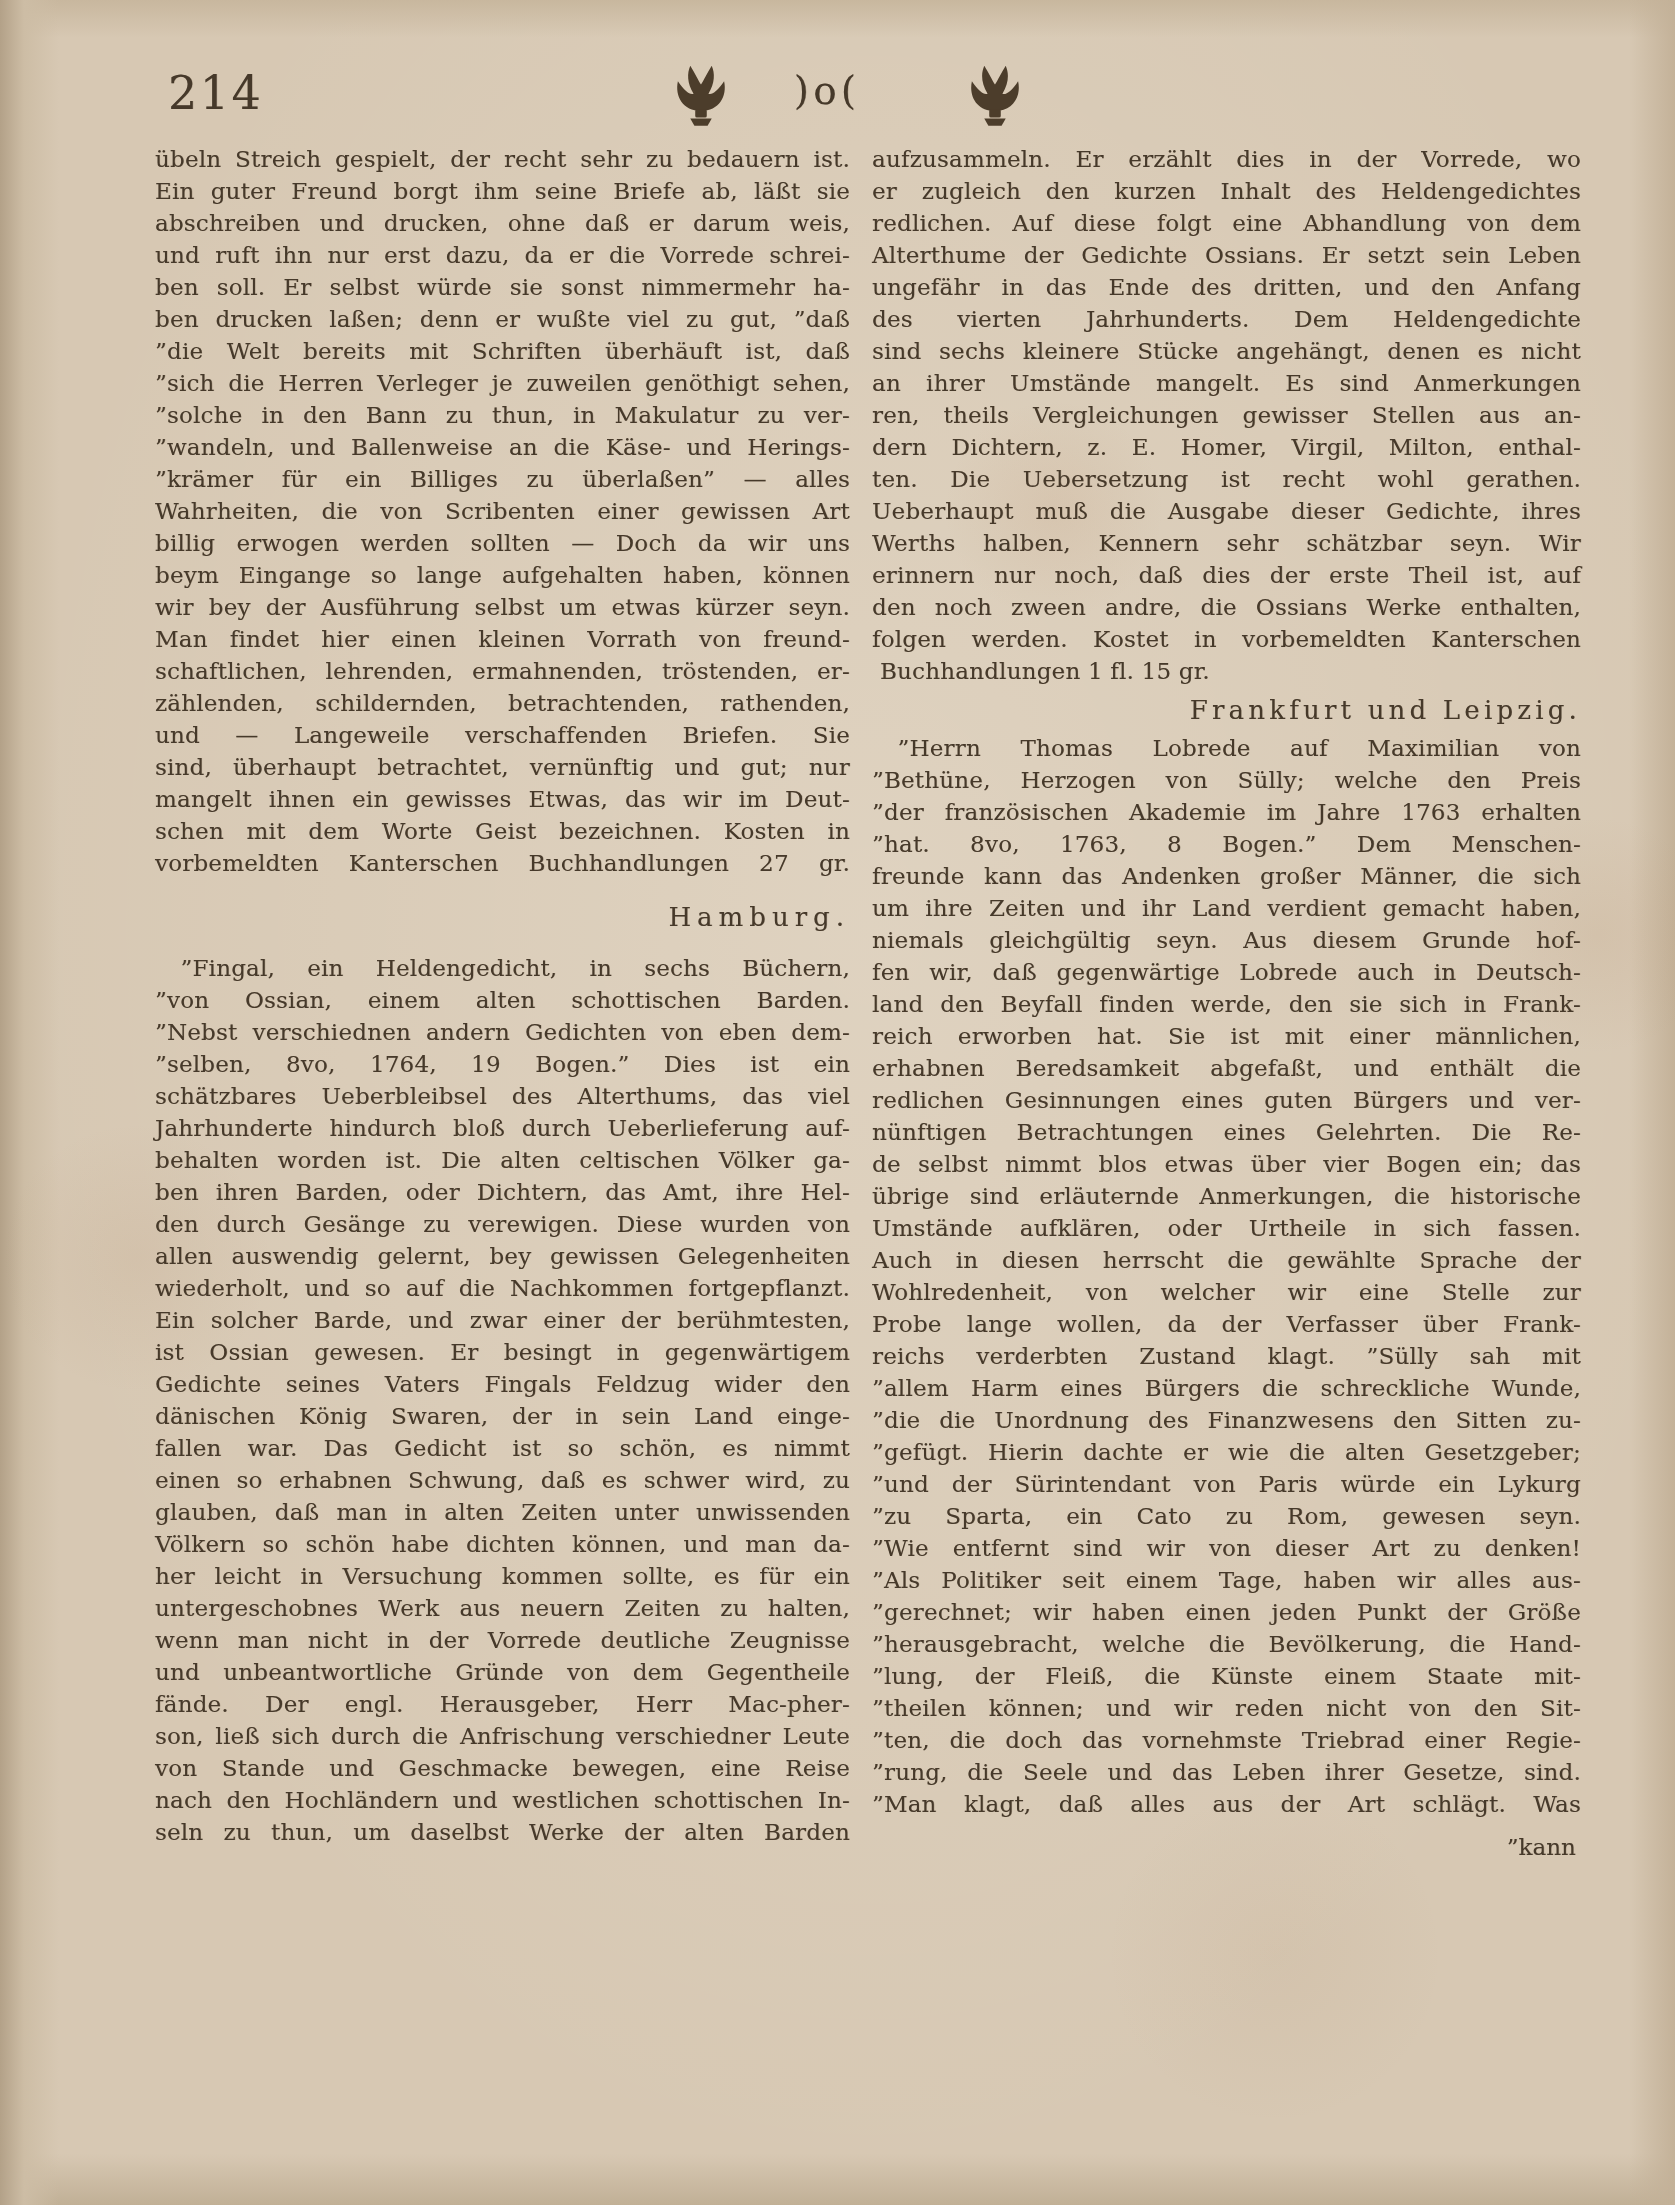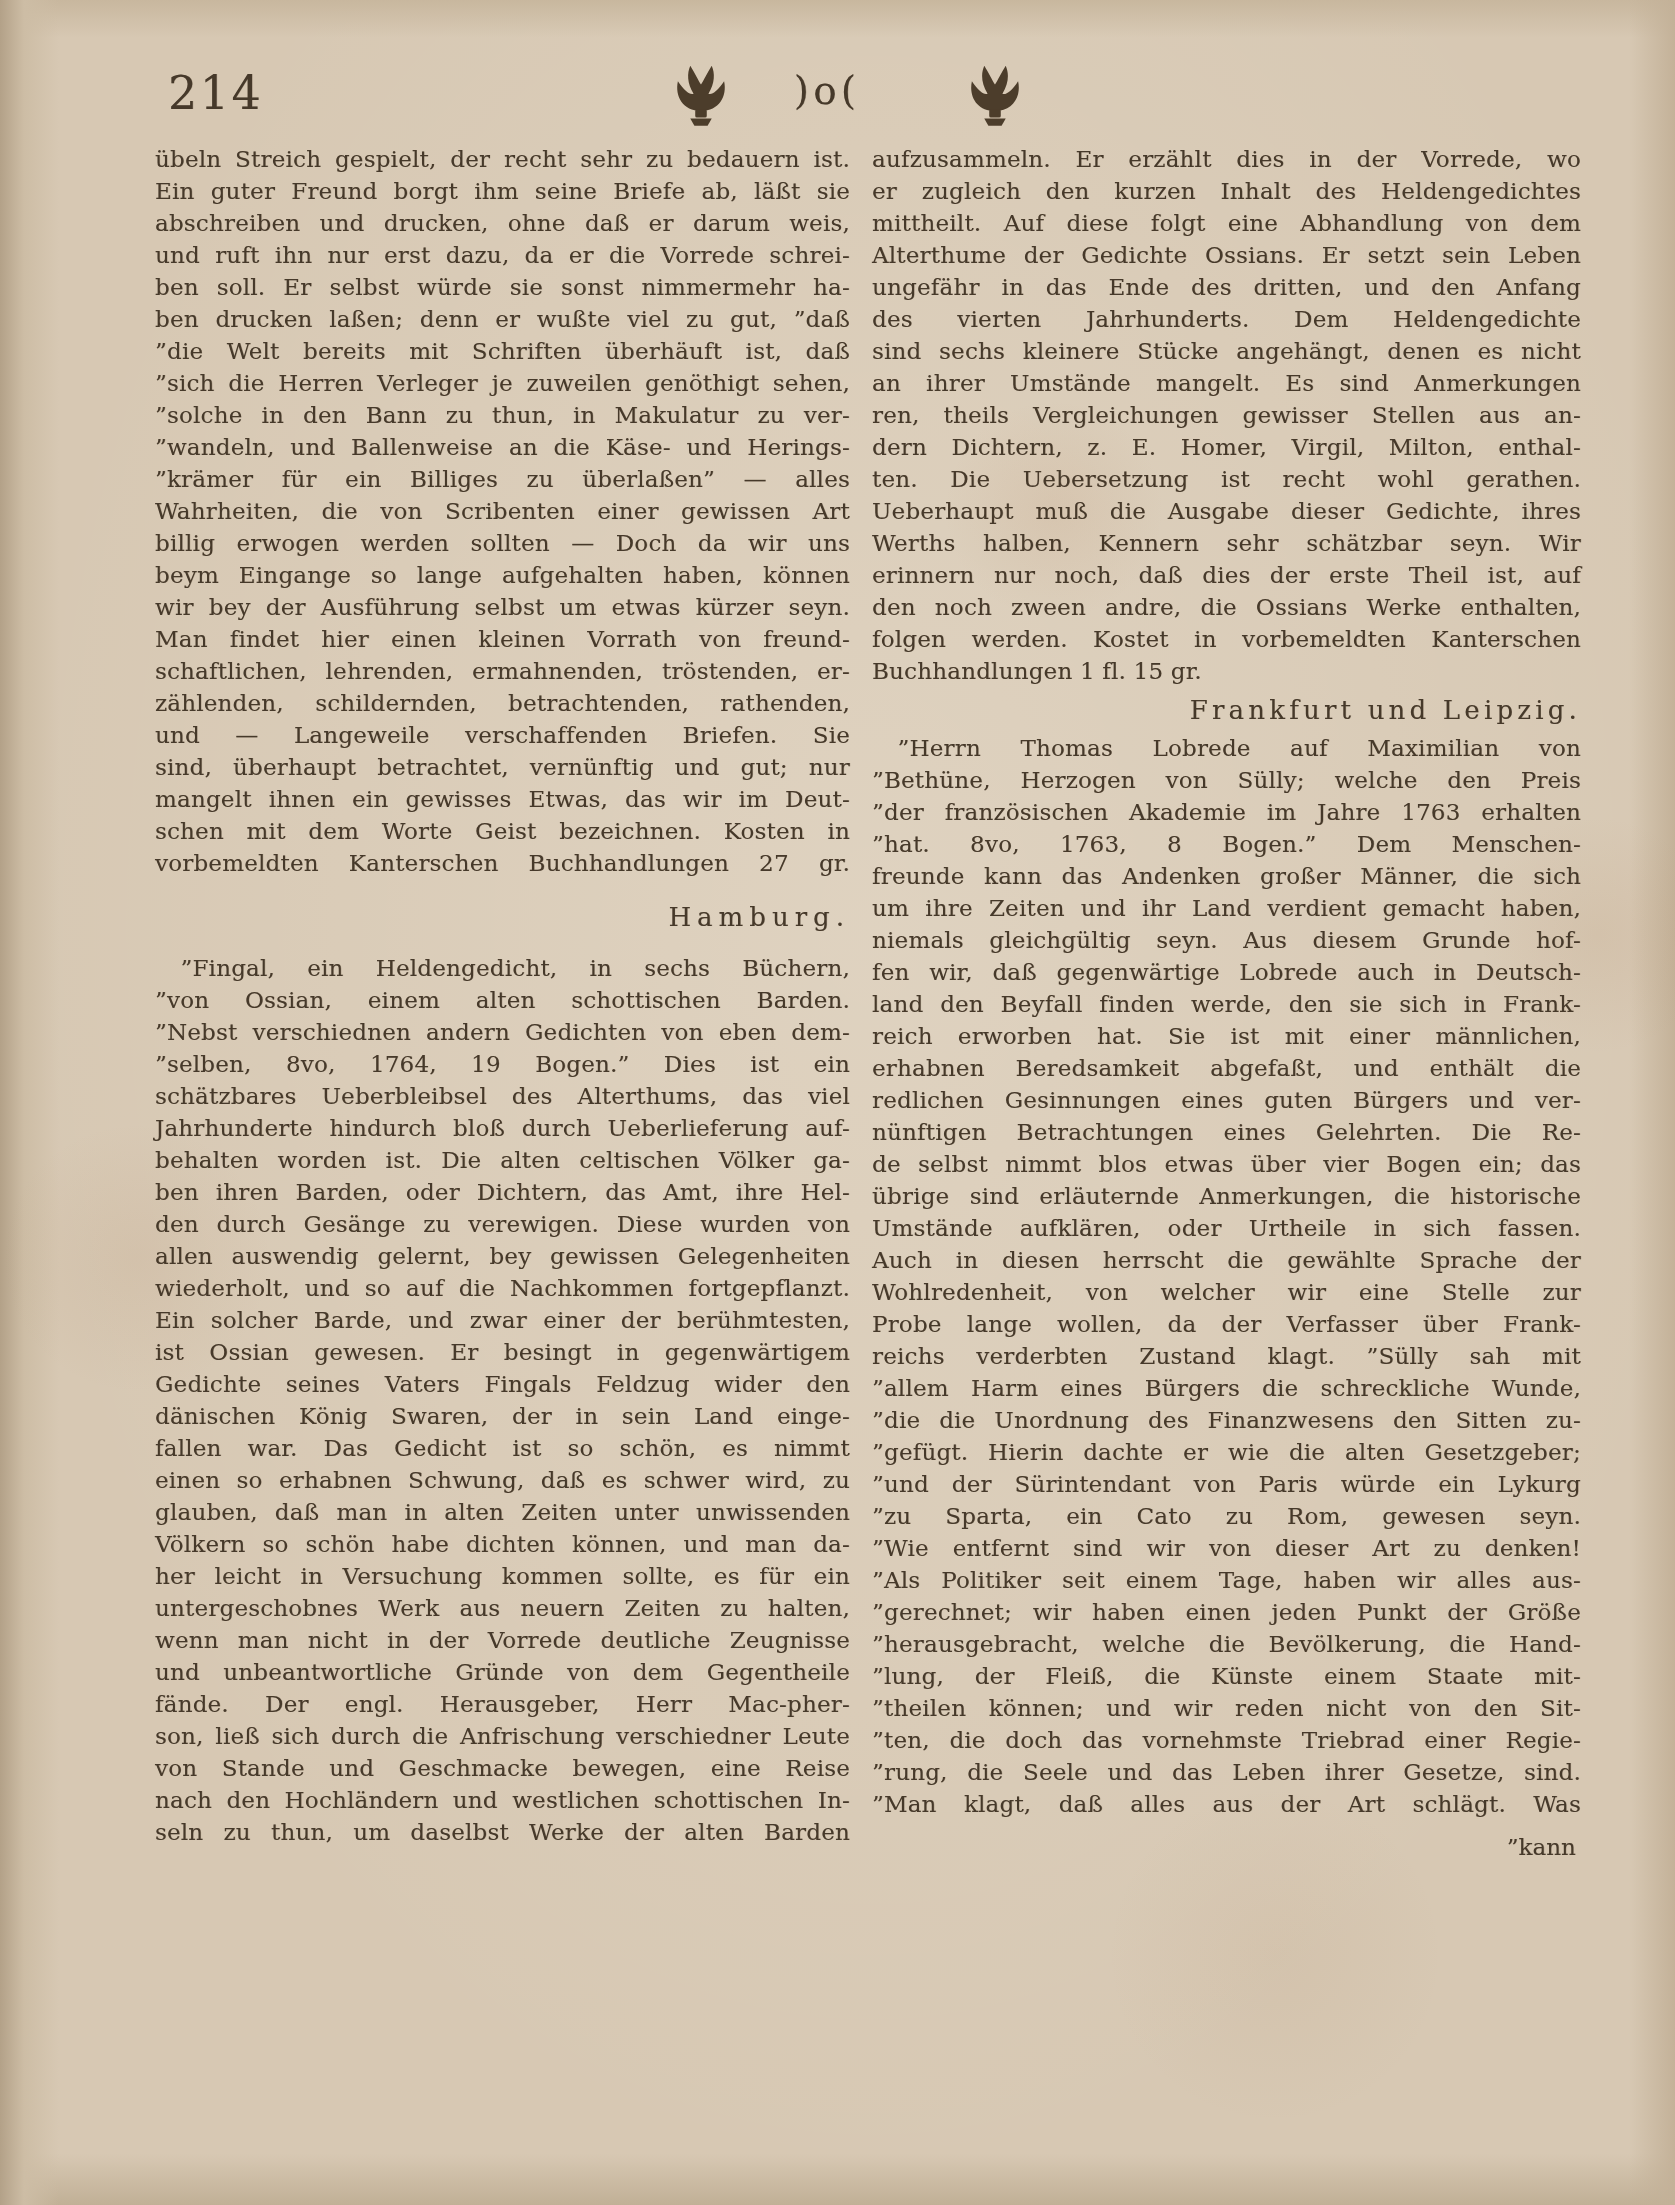--- a/index.html
+++ b/index.html
@@ -41,21 +41,21 @@
   
   .column{ position:absolute; top:143px; font-size:23px; line-height:32px; }
   #left-column{ left:155px; width:695px; }
   #right-column{ left:872px; width:709px; }
 
   .tline{
     text-align:justify; text-align-last:justify;
     height:32px; overflow:visible; white-space:nowrap;
     letter-spacing:0.2px;
   }
-  .tline.last{ text-align-last:left; }
+  .tline.last{ text-align-last:left;margin-left:8px; }
   .tline.indent{ text-indent:25.5px; }
 
   .section-heading{
     text-align:right; font-size:26px; line-height:37px;
     letter-spacing:6px;
   }
   #left-heading{ margin:20.4px 0 15.3px 0; }
   #right-heading{ margin:5.1px 0 3.4px 0; letter-spacing:4.2px; }
 
   #catchword{
@@ -146,21 +146,21 @@
         <div class="tline">von Stande und Geschmacke bewegen, eine Reise</div>
         <div class="tline">nach den Hochländern und westlichen schottischen In-</div>
         <div class="tline">seln zu thun, um daselbst Werke der alten Barden</div>
       </div>
   </div>
 
   <div id="right-column" class="column ink">
     <div>
         <div class="tline">aufzusammeln.  Er erzählt dies in der Vorrede, wo</div>
         <div class="tline">er zugleich den kurzen Inhalt des Heldengedichtes</div>
-        <div class="tline">mittheilt.  Auf diese folgt eine Abhandlung von dem</div>
+        <div class="tline">redlichen.  Auf diese folgt eine Abhandlung von dem</div>
         <div class="tline">Alterthume der Gedichte Ossians.  Er setzt sein Leben</div>
         <div class="tline">ungefähr in das Ende des dritten, und den Anfang</div>
         <div class="tline">des vierten Jahrhunderts.  Dem Heldengedichte</div>
         <div class="tline">sind sechs kleinere Stücke angehängt, denen es nicht</div>
         <div class="tline">an ihrer Umstände mangelt.  Es sind Anmerkungen</div>
         <div class="tline">ren, theils Vergleichungen gewisser Stellen aus an-</div>
         <div class="tline">dern Dichtern, z. E. Homer, Virgil, Milton, enthal-</div>
         <div class="tline">ten.  Die Uebersetzung ist recht wohl gerathen.</div>
         <div class="tline">Ueberhaupt muß die Ausgabe dieser Gedichte, ihres</div>
         <div class="tline">Werths halben, Kennern sehr schätzbar seyn.  Wir</div>

